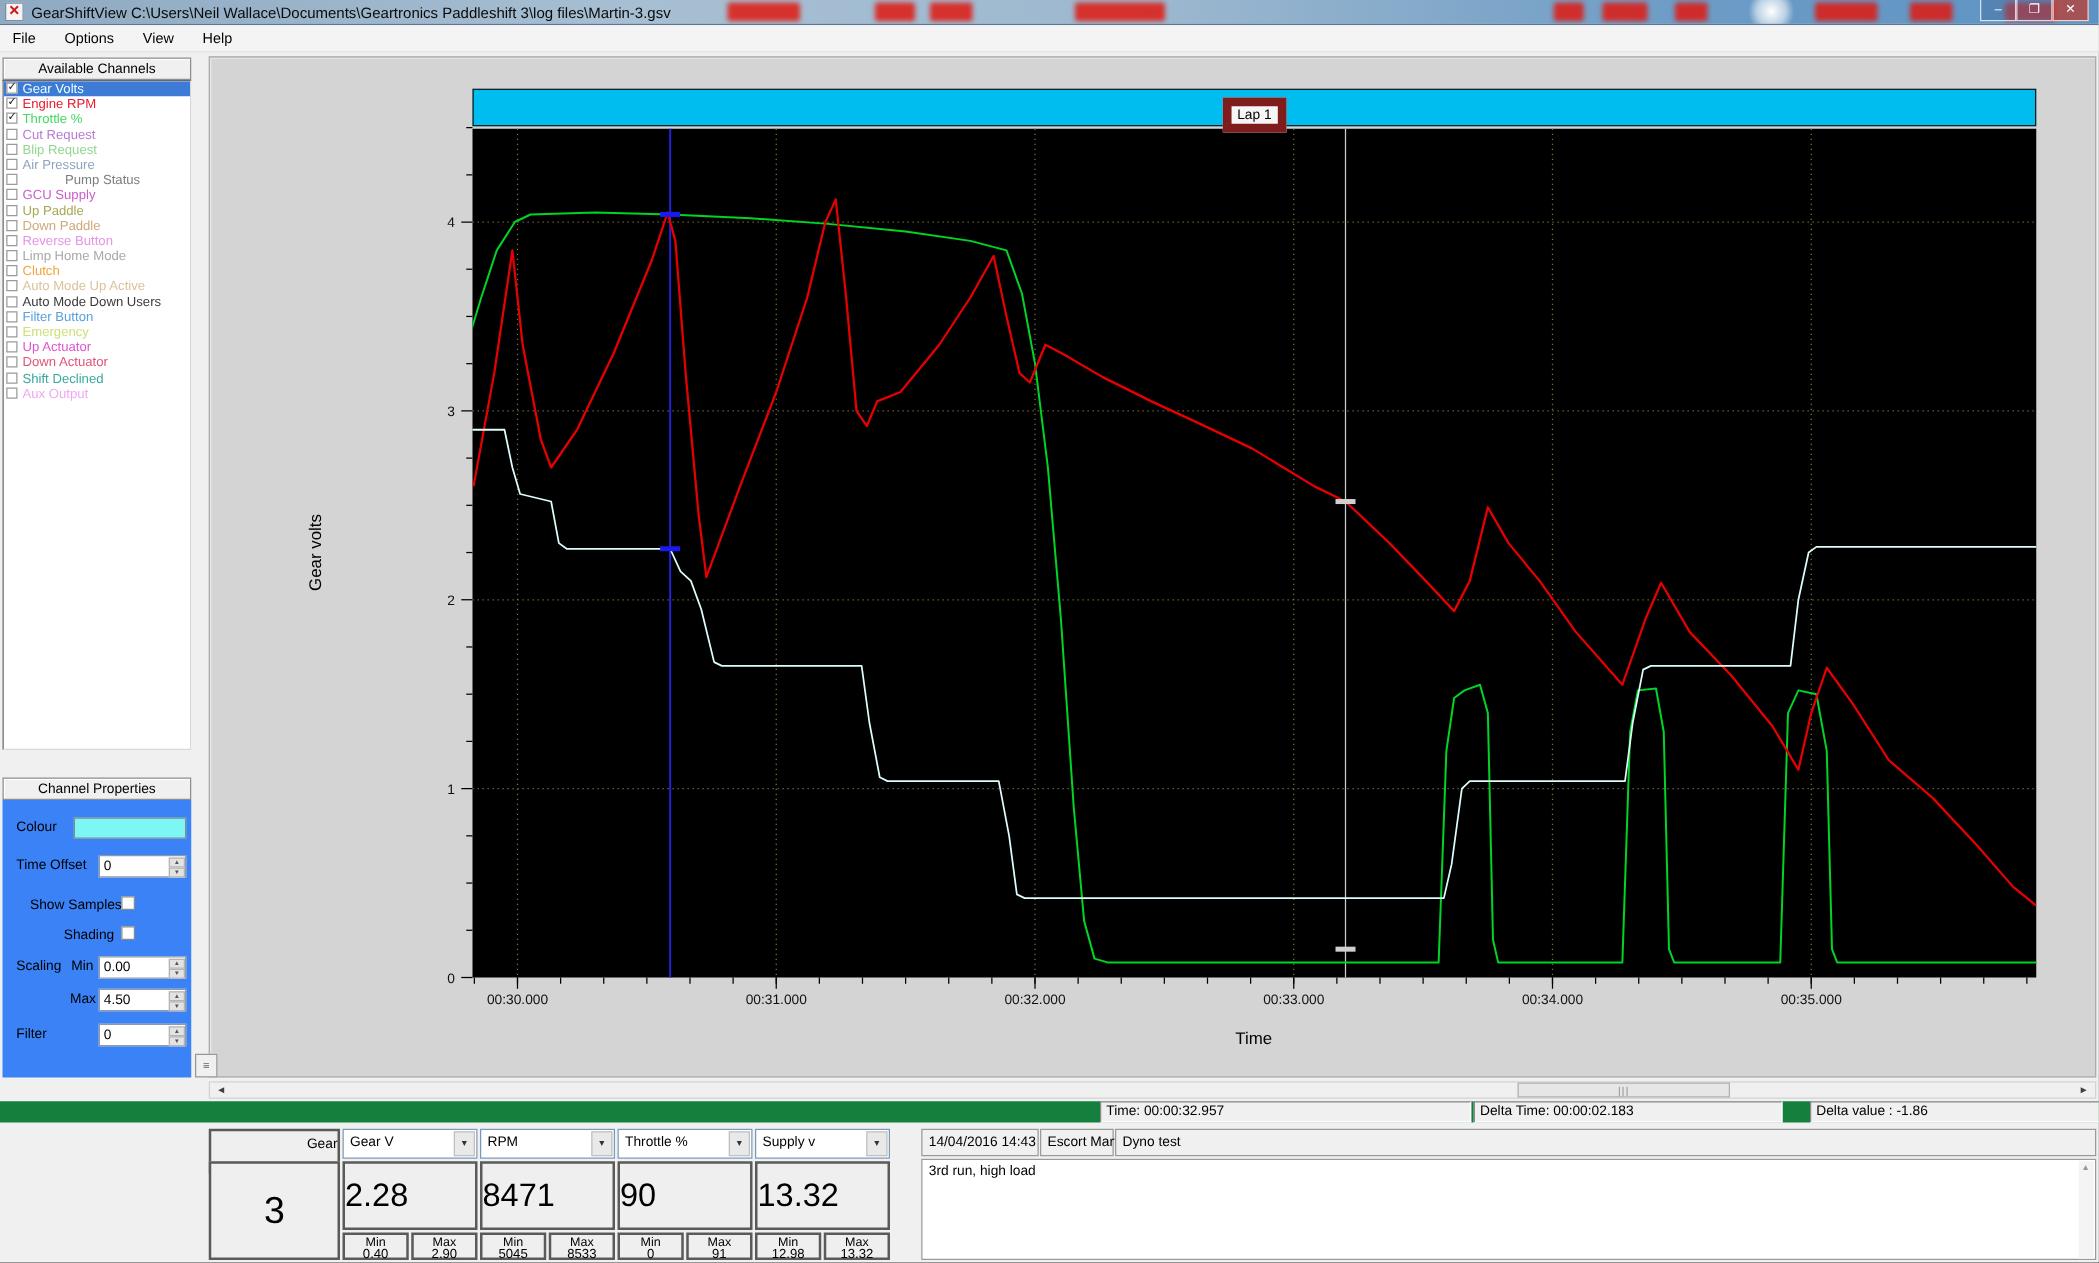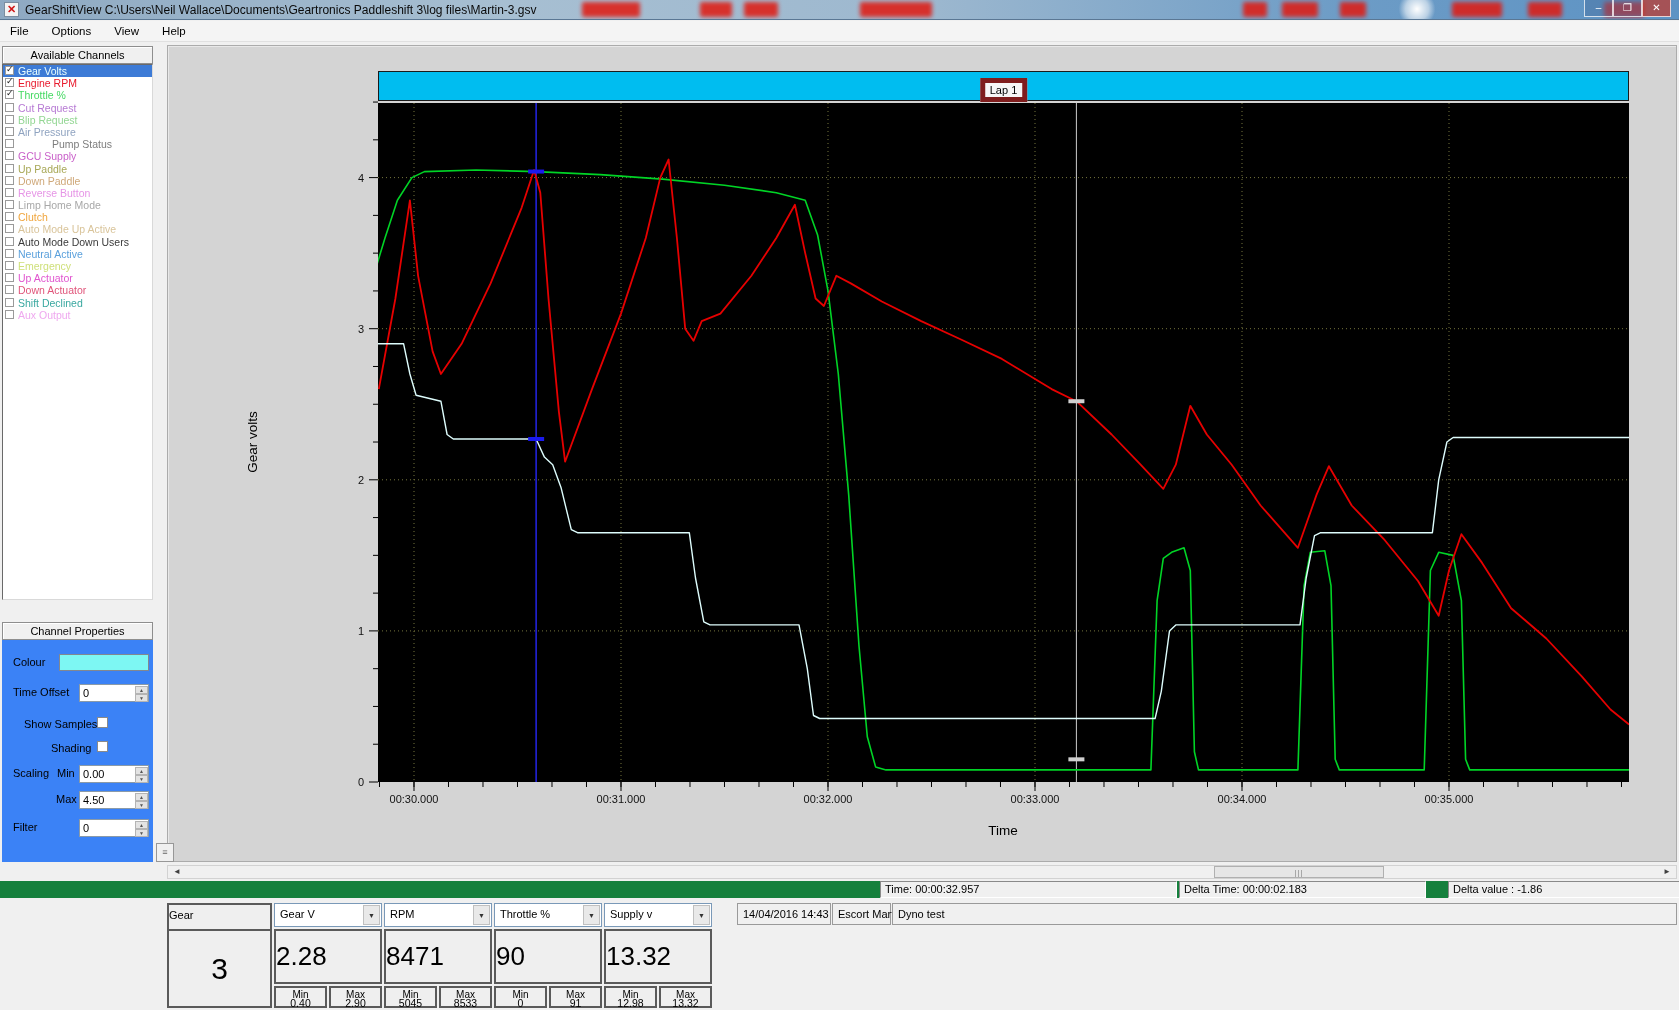--- a/index.html
+++ b/index.html
@@ -43,40 +43,40 @@
   .spin .val { position:absolute; left:3px; top:2px; font-size:11px; }
   .spin .btns { position:absolute; right:0; top:0; width:13px; height:16px; }
   .spin .sb { position:absolute; right:0; width:13px; height:8px; background:#e3e3e3; border:1px solid #b4b4b4; font-size:5px; line-height:6px; text-align:center; color:#555; }
   .pcheck { position:absolute; width:11px; height:11px; background:#fff; border:1px solid #8a8a8a; }
 
   
   .chartpanel { position:absolute; left:167px; top:45px; width:1510px; height:817px; background:#d4d4d4;
     border:1px solid #ababab; box-shadow:inset 1px 1px 0 #e8e8e8; }
   #chart-svg { position:absolute; left:0; top:0; }
   .lapbar { position:absolute; left:210px; top:25px; width:1251px; height:30px; background:#00bdf0; border:1px solid #1a1a1a; }
-  .lapbox { position:absolute; left:50%; top:6px; transform:translateX(-50%); background:#f6f6f6; border:5px solid #7f1d1d;
+  .lapbox { position:absolute; left:50%; top:6px; transform:translateX(-50%); background:#f6f6f6; border:7px solid #7f1d1d;
     padding:0 5px; font-size:11px; line-height:14px; }
   .ylabel { position:absolute; left:84px; top:396px; transform:translate(-50%,-50%) rotate(-90deg); font-size:13.5px; }
   .xlabel { position:absolute; left:835px; top:777px; transform:translateX(-50%); font-size:13.5px; }
 
   
   .grip { position:absolute; left:156px; top:843px; width:18px; height:19px; background:#f0f0f0; border:1px solid #979797;
     font-size:9px; line-height:17px; text-align:center; color:#666; }
   .hscroll { position:absolute; left:167px; top:865px; width:1510px; height:14px; background:#f0f0f0; border:1px solid #d2d2d2; }
   .scrollbtn { position:absolute; top:0px; width:16px; height:12px; font-size:8px; line-height:12px; text-align:center; color:#404040; }
   .scrollbtn.left { left:1px; } .scrollbtn.right { right:1px; }
   .thumb { position:absolute; left:1046px; top:0px; width:170px; height:12px; background:#e6e6e6; border:1px solid #b0b0b0;
     font-size:8px; line-height:11px; text-align:center; color:#888; letter-spacing:1px; }
   .statusstrip { position:absolute; left:0px; top:881px; width:1679px; height:17px; background:#15803d; }
   .statuscell { position:absolute; top:0; height:17px; border:1px solid; border-color:#8a8a8a #ffffff #ffffff #8a8a8a;
     font-size:11px; line-height:15px; padding-left:4px; background:#f0f0f0; white-space:nowrap; }
 
   
   .gearhdr { position:absolute; left:167px; top:903px; width:105px; height:36px; background:#efefef; border:2px solid #5a5a5a;
-    text-align:left; line-height:20px; }
+    text-align:right; line-height:20px; }
   .gearval { position:absolute; left:167px; top:929px; width:105px; height:79px; background:#efefef; border:2px solid #5a5a5a;
     text-align:center; font-size:30px; line-height:76px; }
   .combo { position:absolute; top:903px; width:108px; height:24px; background:#fff; border:1px solid #7a99b8; }
   .combo .ctext { position:absolute; left:5px; top:4px; font-size:11px; }
   .combo .cbtn { position:absolute; right:1px; top:1px; width:17px; height:20px; background:#e9e9e9; border:1px solid #c0c0c0;
     font-size:7px; text-align:center; line-height:19px; color:#333; }
   .bigbox { position:absolute; top:929px; width:108px; height:55px; background:#efefef; border:2px solid #5a5a5a;
     font-size:26px; line-height:51px; }
   .mmcell { position:absolute; top:986px; width:53px; height:22px; background:#efefef; border:2px solid #5a5a5a;
     text-align:center; font-size:10.5px; line-height:9px; padding-top:1px; }
@@ -184,21 +184,21 @@
       <div class="chrow">
         <span class="chk"></span>
         <span class="chlabel" style="color: rgb(217, 196, 154);">Auto Mode Up Active</span>
       </div>
       <div class="chrow">
         <span class="chk"></span>
         <span class="chlabel" style="color: rgb(58, 58, 58);">Auto Mode Down Users</span>
       </div>
       <div class="chrow">
         <span class="chk"></span>
-        <span class="chlabel" style="color: rgb(90, 160, 220);">Neutral Active</span>
+        <span class="chlabel" style="color: rgb(90, 160, 220);">Filter Button</span>
       </div>
       <div class="chrow">
         <span class="chk"></span>
         <span class="chlabel" style="color: rgb(207, 224, 122);">Emergency</span>
       </div>
       <div class="chrow">
         <span class="chk"></span>
         <span class="chlabel" style="color: rgb(224, 85, 207);">Up Actuator</span>
       </div>
       <div class="chrow">
@@ -422,14 +422,20 @@
      <div class="bigbox" style="left:604px">13.32</div>
      <div class="mmcell" style="left:604px">
        <span class="mml">Min</span>12.98</div>
      <div class="mmcell" style="left:659px">
        <span class="mml">Max</span>13.32</div>
     </div>
 
   <div class="infocell" style="left:737px;width:94px">14/04/2016 14:43</div>
   <div class="infocell" style="left:832px;width:59px">Escort Martin</div>
   <div class="infocell" style="left:892px;width:785px">Dyno test</div>
+  <div class="commentbox">
+    <span class="commenttext">3rd run, high load</span>
+    <span class="vscrollmini">
+      <span class="up">▲</span>
+    </span>
+  </div>
 
 </div>
 
 </body></html>

